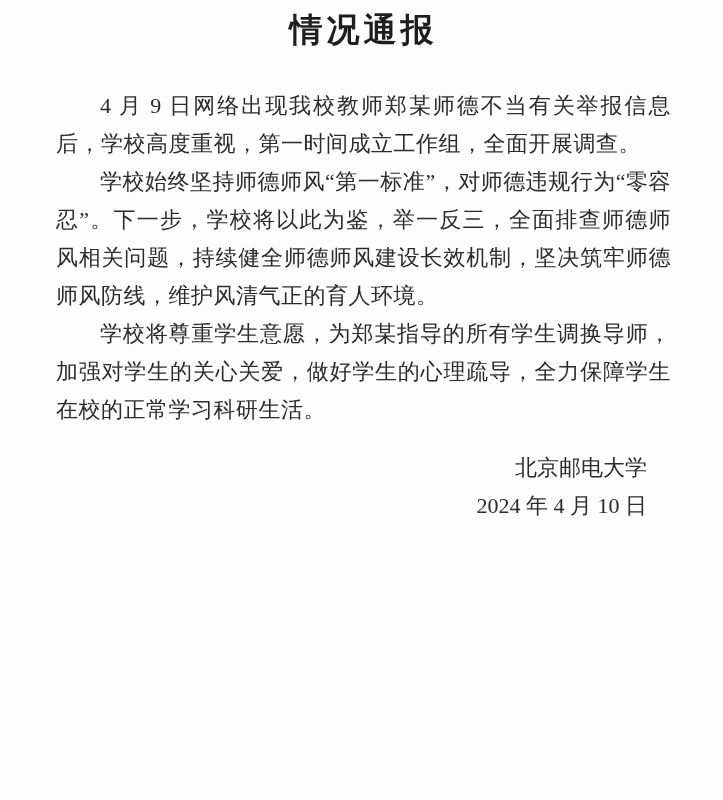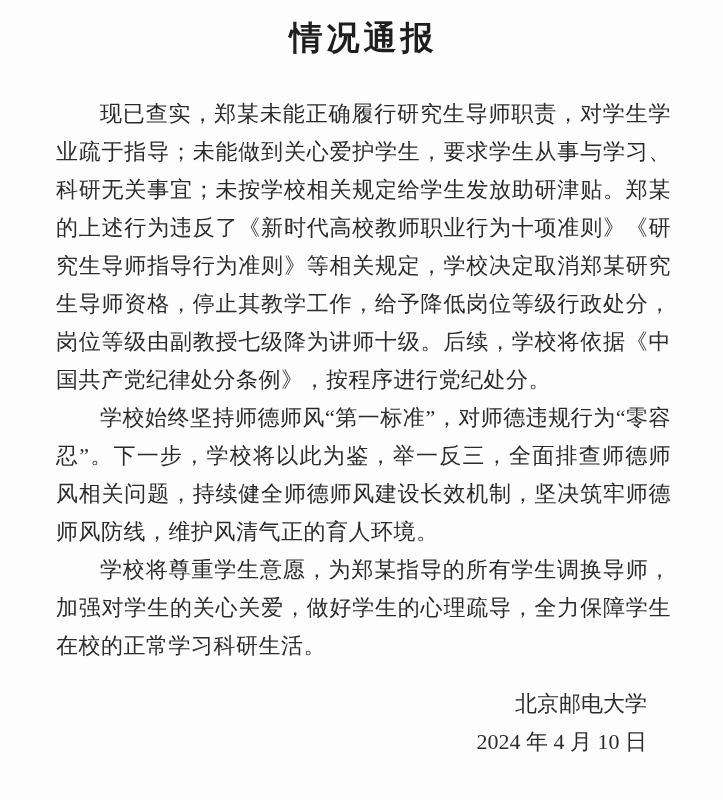--- a/index.html
+++ b/index.html
@@ -11,21 +11,21 @@
     height: 800px;
     background: #fdfdfd;
     overflow: hidden;
     font-family: "Liberation Serif", "DejaVu Serif", serif;
     color: #262626;
   }
   .doc-page {
     box-sizing: border-box;
     width: 723px;
     height: 560px;
-    padding: 16px 52px 0 56px;
+    padding: 8px 52px 0 56px;
   }
   .doc-title {
     margin: 0 0 34px 0;
     text-align: center;
     font-size: 33px;
     font-weight: 700;
     letter-spacing: 4px;
     font-family: "Liberation Serif", "DejaVu Serif", serif;
     color: #1e1e1e;
   }
@@ -52,21 +52,21 @@
   }
 </style>
 </head>
 <body>
 
 <div class="doc-page">
 
   <h1 class="doc-title">情况通报</h1>
 
   <div class="doc-body">
-    <p>现已查实，郑某未能正确履行研究生导师职责，对学生学业疏于指导；未能做到关心爱护学生，要求学生从事与学习、科研无关事宜；未按学校相关规定给学生发放助研津贴。郑某的上述行为违反了《新时代高校教师职业行为十项准则》《研究生导师指导行为准则》等相关规定，学校决定取消郑某研究生导师资格，停止其教学工作，给予降低岗位等级行政处分，岗位等级由副教授七级降为讲师十级。后续，学校将依据《中国共产党纪律处分条例》，按程序进行党纪处分。</p>
+    <p>4 月 9 日网络出现我校教师郑某师德不当有关举报信息后，学校高度重视，第一时间成立工作组，全面开展调查。</p>
     <p>学校始终坚持师德师风“第一标准”，对师德违规行为“零容忍”。下一步，学校将以此为鉴，举一反三，全面排查师德师风相关问题，持续健全师德师风建设长效机制，坚决筑牢师德师风防线，维护风清气正的育人环境。</p>
     <p>学校将尊重学生意愿，为郑某指导的所有学生调换导师，加强对学生的关心关爱，做好学生的心理疏导，全力保障学生在校的正常学习科研生活。</p>
   </div>
 
   <div class="doc-signature">
     <span class="sig-line">北京邮电大学</span>
     <span class="sig-line">2024 年 4 月 10 日</span>
   </div>
 
 </div>

